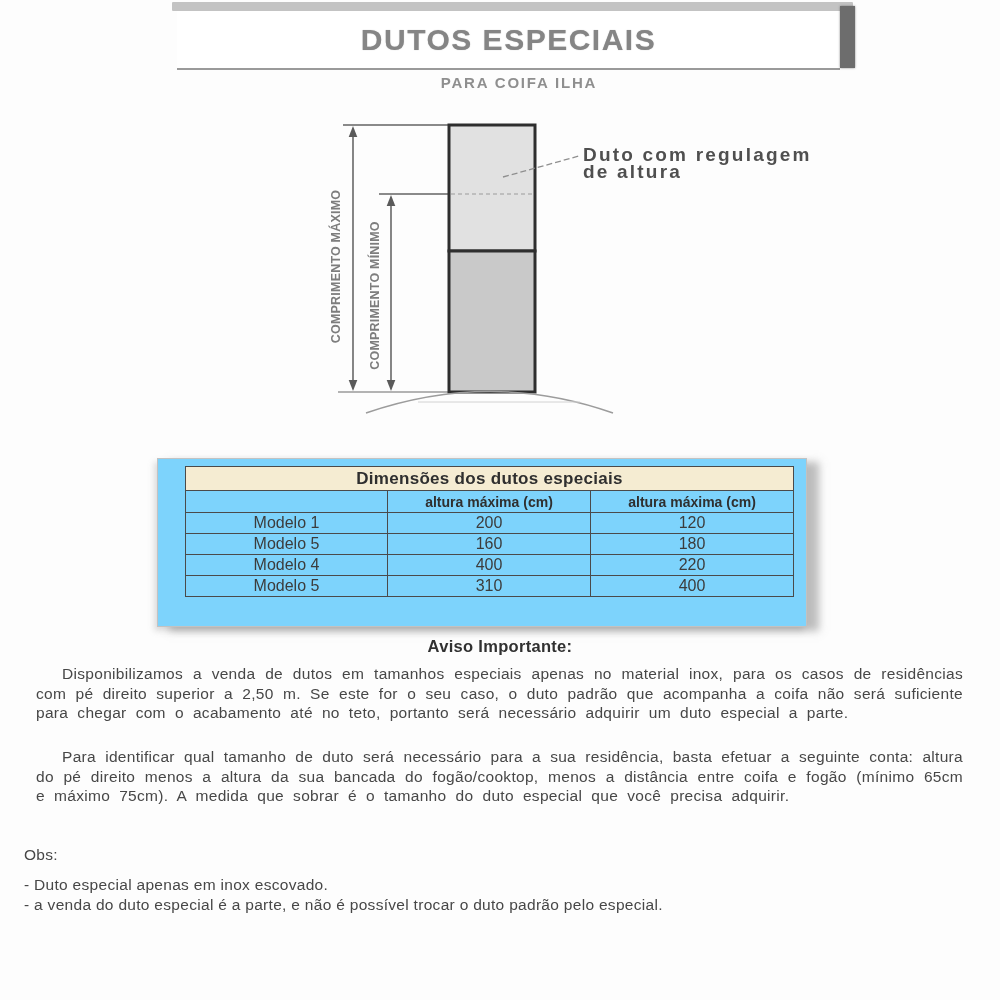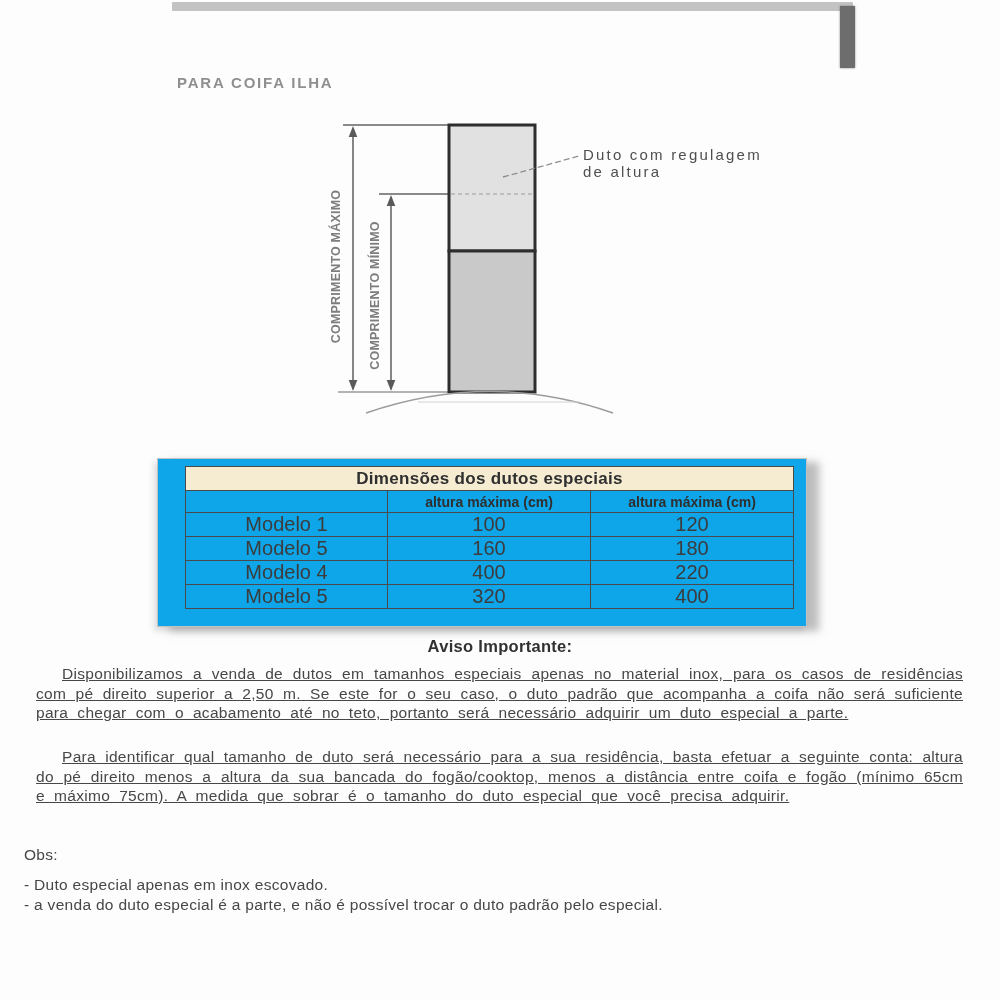--- a/index.html
+++ b/index.html
@@ -12,66 +12,69 @@
   
   .top-bar { position:absolute; left:172px; top:2px; width:681px; height:9px;
              background:#c3c3c3; border-radius:1px; }
   .title-box { position:absolute; left:177px; top:11px; width:663px; height:57px;
                background:#ffffff; border-bottom:2px solid #9a9a9a;
                display:flex; align-items:center; justify-content:center; }
   .title { font-size:30px; font-weight:bold; letter-spacing:1.5px; color:#858585;
            text-shadow:0 0 1px rgba(130,130,130,0.55); }
   .accent-bar { position:absolute; left:840px; top:6px; width:15px; height:62px;
                 background:#6d6d6d; box-shadow:0 0 2px rgba(90,90,90,0.7); }
-  .subtitle { position:absolute; left:177px; top:74px; width:684px; 
+  .subtitle { position:absolute; left:177px; top:74px; width:684px; text-align:center;
               font-size:15px; font-weight:bold; letter-spacing:1.8px; color:#8f8f8f; }
 
   
   .diagram { position:absolute; left:330px; top:110px; width:470px; height:320px; }
   .diagram svg { position:absolute; left:0; top:0; }
   .vlabel { position:absolute; width:160px; height:17px; text-align:center;
             font-weight:bold; font-size:12.5px; color:#7d7d7d; letter-spacing:0.2px;
             transform:rotate(-90deg); white-space:nowrap; }
   .vmax { left:-73px; top:148px; }
   .vmin { left:-34px; top:177px; }
-  .callout { position:absolute; left:253px; top:36px; font-weight:normal; font-size:15px;
+  .callout { position:absolute; left:253px; top:36px; font-weight:bold; font-size:19px;
              color:#4f4f4f; letter-spacing:2.2px; line-height:17px; white-space:nowrap; }
 
   
   .table-card { position:absolute; left:157px; top:458px; width:648px; height:167px;
-                background:#0ea5e9; border:1px solid #c2c2c2;
+                background:#7dd3fc; border:1px solid #c2c2c2;
                 box-shadow:12px 4px 8px rgba(125,125,125,0.5),
                            -3px 4px 6px rgba(145,145,145,0.3); }
   table.dims { position:absolute; left:27px; top:7px; width:608px;
                border-collapse:collapse; table-layout:fixed; }
   .dims td { border:1.6px solid #4a4a4a; text-align:center; padding:0;
              vertical-align:middle; }
   .t-title td { background:#f5ecd2; font-weight:bold; font-size:17px; color:#2f2f2f;
                 height:23px; letter-spacing:0.3px; }
   .t-head td { font-weight:bold; font-size:14px; color:#2f2f2f; height:21px; }
-  .t-row td { font-size:20px; color:#3c3c3c; height:20px; }
+  .t-row td { font-size:16px; color:#3c3c3c; height:20px; }
 
   
   .aviso-h { position:absolute; left:0; top:637px; width:1000px; text-align:center;
              font-weight:bold; font-size:16.5px; color:#313131; letter-spacing:0.3px; }
   .para { position:absolute; left:36px; width:927px; margin:0; text-align:justify;
           text-indent:26px; font-size:15.5px; line-height:19.5px; color:#474747;
-          letter-spacing:0.3px; word-spacing:4.5px;text-decoration:underline; }
+          letter-spacing:0.3px; word-spacing:4.5px; }
   .p1 { top:664px; }
   .p2 { top:747px; }
   .obs { position:absolute; left:24px; top:845px; width:927px; font-size:15.5px;
          line-height:20px; color:#474747; letter-spacing:0.3px; }
   .obs-item2 { margin-top:10px; }
 </style>
 </head>
 <body>
 
 <div class="page">
 
   <div class="top-bar"></div>
+  <div class="title-box">
+    <div class="title">DUTOS ESPECIAIS</div>
+  </div>
   <div class="accent-bar"></div>
   <div class="subtitle">PARA COIFA ILHA</div>
 
   <div class="diagram">
     <svg width="470" height="320" viewBox="0 0 470 320">
 
       <line x1="13" y1="15" x2="119" y2="15" stroke="#8a8a8a" stroke-width="2"></line>
       <line x1="49" y1="84" x2="119" y2="84" stroke="#8a8a8a" stroke-width="2"></line>
       <line x1="8" y1="282" x2="127" y2="282" stroke="#9a9a9a" stroke-width="1.5"></line>
 
@@ -116,36 +119,36 @@
           <tr class="t-title">
         <td colspan="3">Dimensões dos dutos especiais</td>
       </tr>
       <tr class="t-head">
         <td></td>
         <td>altura máxima (cm)</td>
         <td>altura máxima (cm)</td>
       </tr>
       <tr class="t-row">
         <td>Modelo 1</td>
-        <td>100</td>
+        <td>200</td>
         <td>120</td>
       </tr>
       <tr class="t-row">
         <td>Modelo 5</td>
         <td>160</td>
         <td>180</td>
       </tr>
       <tr class="t-row">
         <td>Modelo 4</td>
         <td>400</td>
         <td>220</td>
       </tr>
       <tr class="t-row">
         <td>Modelo 5</td>
-        <td>320</td>
+        <td>310</td>
         <td>400</td>
       </tr>
     </tbody>
       </table>
   </div>
 
   <div class="aviso-h">Aviso Importante:</div>
   <p class="para p1">Disponibilizamos a venda de dutos em tamanhos especiais apenas no material inox, para os casos de residências com pé direito superior a 2,50 m. Se este for o seu caso, o duto padrão que acompanha a coifa não será suficiente para chegar com o acabamento até no teto, portanto será necessário adquirir um duto especial a parte.</p>
   <p class="para p2">Para identificar qual tamanho de duto será necessário para a sua residência, basta efetuar a seguinte conta: altura do pé direito menos a altura da sua bancada do fogão/cooktop, menos a distância entre coifa e fogão (mínimo 65cm e máximo 75cm). A medida que sobrar é o tamanho do duto especial que você precisa adquirir.</p>
 

